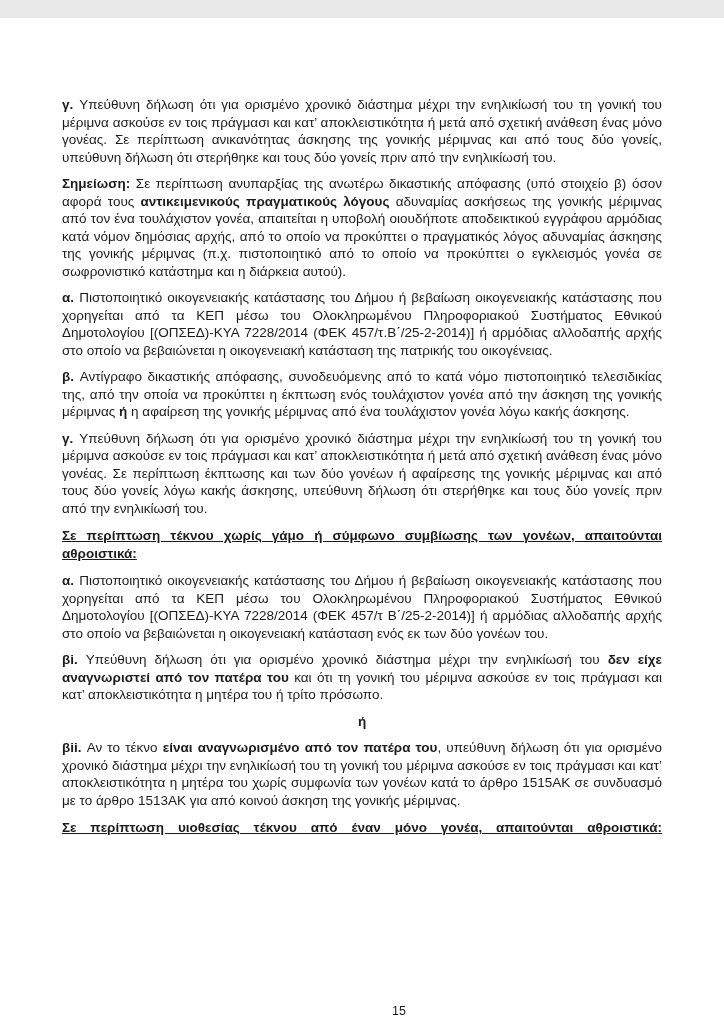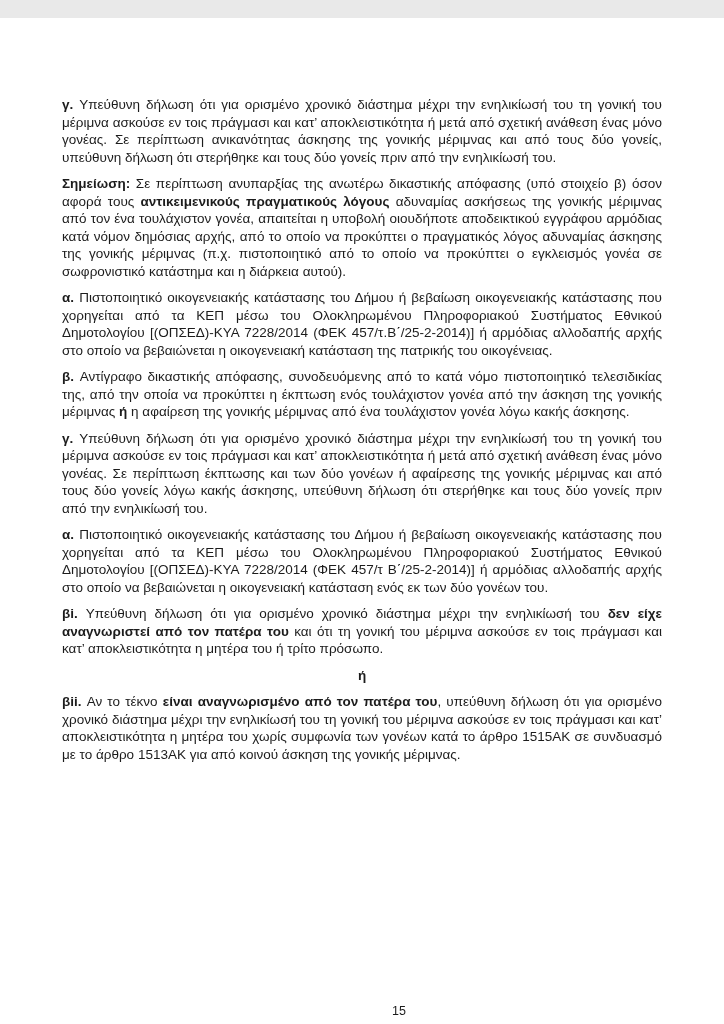--- a/index.html
+++ b/index.html
@@ -53,19 +53,21 @@
 </head>
 <body>
 
 <div class="page">
   <div class="content">
       <p class="para"><span class="b">γ. </span><span>Υπεύθυνη δήλωση ότι για ορισμένο χρονικό διάστημα μέχρι την ενηλικίωσή του τη γονική του μέριμνα ασκούσε εν τοις πράγμασι και κατ’ αποκλειστικότητα ή μετά από σχετική ανάθεση ένας μόνο γονέας. Σε περίπτωση ανικανότητας άσκησης της γονικής μέριμνας και από τους δύο γονείς, υπεύθυνη δήλωση ότι στερήθηκε και τους δύο γονείς πριν από την ενηλικίωσή του.</span></p>
       <p class="para"><span class="b">Σημείωση: </span><span>Σε περίπτωση ανυπαρξίας της ανωτέρω δικαστικής απόφασης (υπό στοιχείο β) όσον αφορά τους </span><span class="b">αντικειμενικούς πραγματικούς λόγους</span><span> αδυναμίας ασκήσεως της γονικής μέριμνας από τον ένα τουλάχιστον γονέα, απαιτείται η υποβολή οιουδήποτε αποδεικτικού εγγράφου αρμόδιας κατά νόμον δημόσιας αρχής, από το οποίο να προκύπτει ο πραγματικός λόγος αδυναμίας άσκησης της γονικής μέριμνας (π.χ. πιστοποιητικό από το οποίο να προκύπτει ο εγκλεισμός γονέα σε σωφρονιστικό κατάστημα και η διάρκεια αυτού).</span></p>
       <p class="para"><span class="b">α. </span><span>Πιστοποιητικό οικογενειακής κατάστασης του Δήμου ή βεβαίωση οικογενειακής κατάστασης που χορηγείται από τα ΚΕΠ μέσω του Ολοκληρωμένου Πληροφοριακού Συστήματος Εθνικού Δημοτολογίου [(ΟΠΣΕΔ)-ΚΥΑ 7228/2014 (ΦΕΚ 457/τ.Β΄/25-2-2014)] ή αρμόδιας αλλοδαπής αρχής στο οποίο να βεβαιώνεται η οικογενειακή κατάσταση της πατρικής του οικογένειας.</span></p>
       <p class="para"><span class="b">β. </span><span>Αντίγραφο δικαστικής απόφασης, συνοδευόμενης από το κατά νόμο πιστοποιητικό τελεσιδικίας της, από την οποία να προκύπτει η έκπτωση ενός τουλάχιστον γονέα από την άσκηση της γονικής μέριμνας </span><span class="b">ή</span><span> η αφαίρεση της γονικής μέριμνας από ένα τουλάχιστον γονέα λόγω κακής άσκησης.</span></p>
       <p class="para"><span class="b">γ. </span><span>Υπεύθυνη δήλωση ότι για ορισμένο χρονικό διάστημα μέχρι την ενηλικίωσή του τη γονική του μέριμνα ασκούσε εν τοις πράγμασι και κατ’ αποκλειστικότητα ή μετά από σχετική ανάθεση ένας μόνο γονέας. Σε περίπτωση έκπτωσης και των δύο γονέων ή αφαίρεσης της γονικής μέριμνας και από τους δύο γονείς λόγω κακής άσκησης, υπεύθυνη δήλωση ότι στερήθηκε και τους δύο γονείς πριν από την ενηλικίωσή του.</span></p>
+      <p class="heading"><span class="b">Σε περίπτωση τέκνου χωρίς γάμο ή σύμφωνο συμβίωσης των γονέων, απαιτούνται αθροιστικά:</span></p>
       <p class="para"><span class="b">α. </span><span>Πιστοποιητικό οικογενειακής κατάστασης του Δήμου ή βεβαίωση οικογενειακής κατάστασης που χορηγείται από τα ΚΕΠ μέσω του Ολοκληρωμένου Πληροφοριακού Συστήματος Εθνικού Δημοτολογίου [(ΟΠΣΕΔ)-ΚΥΑ 7228/2014 (ΦΕΚ 457/τ Β΄/25-2-2014)] ή αρμόδιας αλλοδαπής αρχής στο οποίο να βεβαιώνεται η οικογενειακή κατάσταση ενός εκ των δύο γονέων του.</span></p>
       <p class="para"><span class="b">βi. </span><span>Υπεύθυνη δήλωση ότι για ορισμένο χρονικό διάστημα μέχρι την ενηλικίωσή του </span><span class="b">δεν είχε αναγνωριστεί από τον πατέρα του</span><span> και ότι τη γονική του μέριμνα ασκούσε εν τοις πράγμασι και κατ’ αποκλειστικότητα η μητέρα του ή τρίτο πρόσωπο.</span></p>
       <p class="center"><span class="b">ή</span></p>
       <p class="para"><span class="b">βii. </span><span>Αν το τέκνο </span><span class="b">είναι αναγνωρισμένο από τον πατέρα του</span><span>, υπεύθυνη δήλωση ότι για ορισμένο χρονικό διάστημα μέχρι την ενηλικίωσή του τη γονική του μέριμνα ασκούσε εν τοις πράγμασι και κατ’ αποκλειστικότητα η μητέρα του χωρίς συμφωνία των γονέων κατά το άρθρο 1515ΑΚ σε συνδυασμό με το άρθρο 1513ΑΚ για από κοινού άσκηση της γονικής μέριμνας.</span></p>
+      <p class="heading jl"><span class="b">Σε περίπτωση υιοθεσίας τέκνου από έναν μόνο γονέα, απαιτούνται αθροιστικά:</span></p>
     </div>
   <div class="footer">15</div>
 </div>
 
 </body></html>

